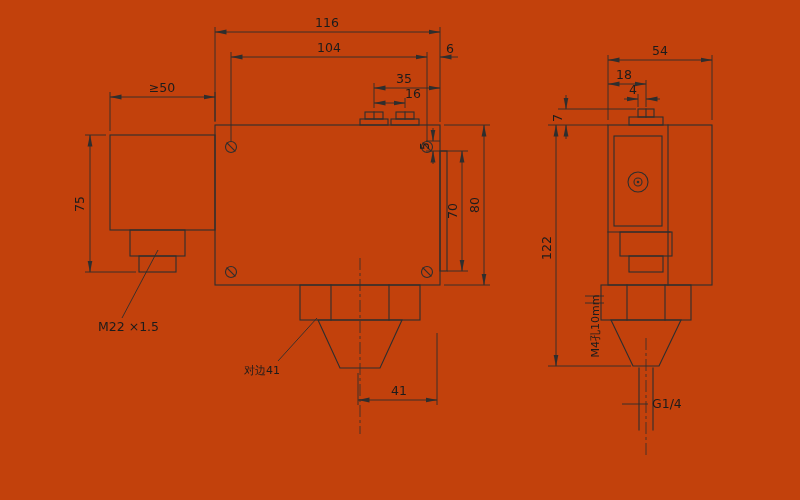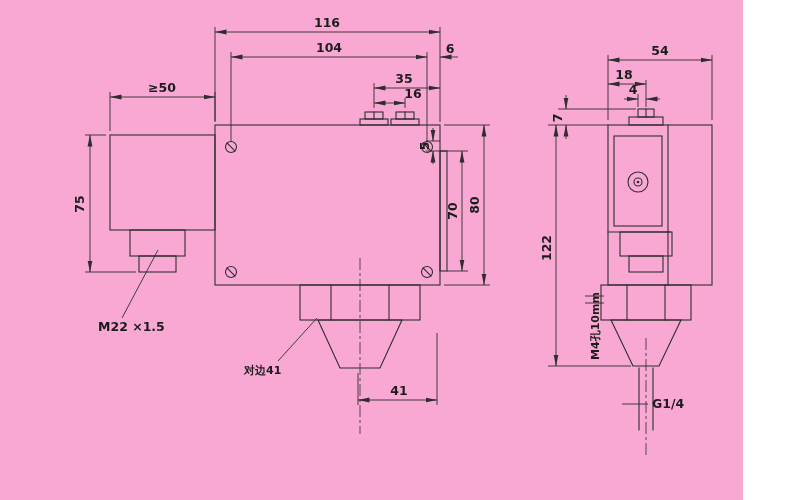--- a/index.html
+++ b/index.html
@@ -1,16 +1,16 @@
 <!DOCTYPE html>
 <html><head>
 <meta charset="utf-8">
 <style>
   html,body{margin:0;padding:0;background:#ffffff;}
-  .stage{width:743px;height:500px;position:relative;background:#f9a8d4;overflow:hidden;font-weight:bold;}
+  .stage{width:800px;height:500px;position:relative;background:#c2410c;overflow:hidden;}
   svg{display:block;}
   text{font-family:"DejaVu Sans","Liberation Sans",sans-serif;}
   .ln{stroke:#2e2e2e;stroke-width:1.1;fill:none;stroke-linecap:square;}
   .dim{stroke:#2e2e2e;stroke-width:0.9;fill:none;}
   .cl{stroke:#2e2e2e;stroke-width:0.8;stroke-dasharray:12 3 3 3;fill:none;}
   .t{font-size:12.5px;fill:#1c1c1c;}
   .ts{font-size:11px;fill:#1c1c1c;}
   .mid{text-anchor:middle;}
 </style>
 </head>

